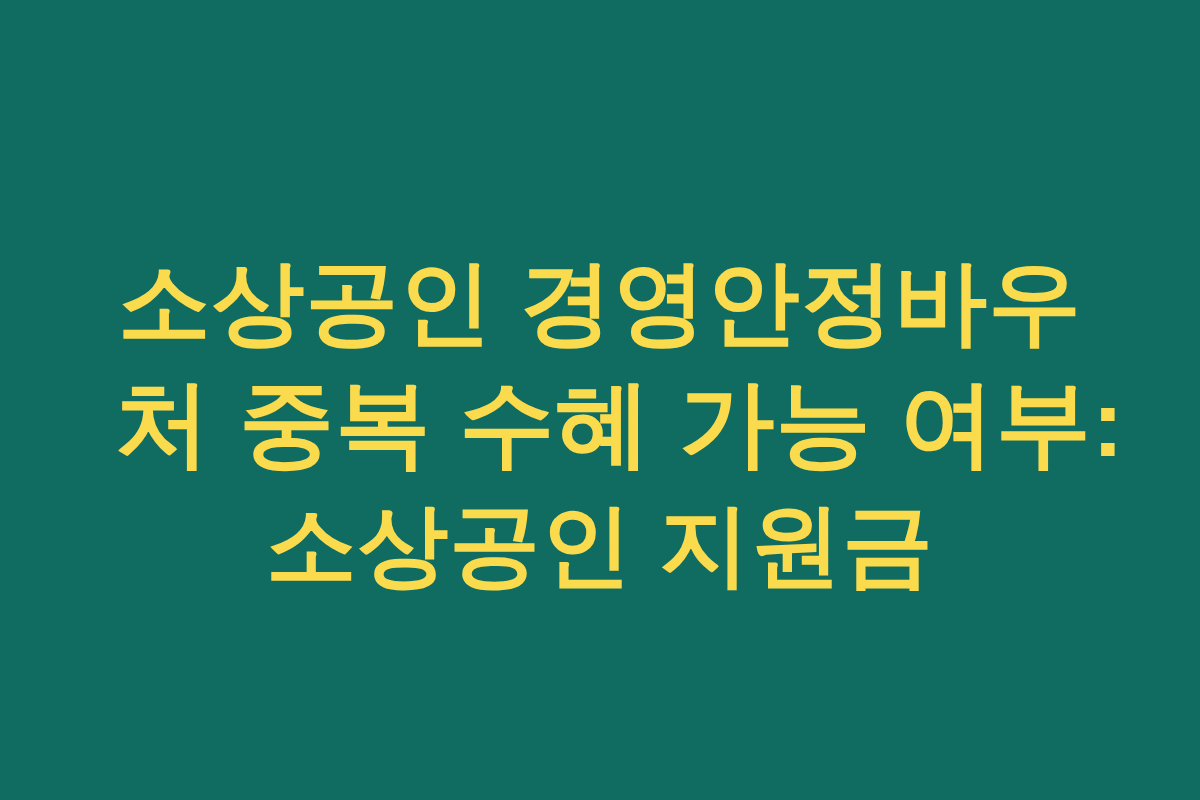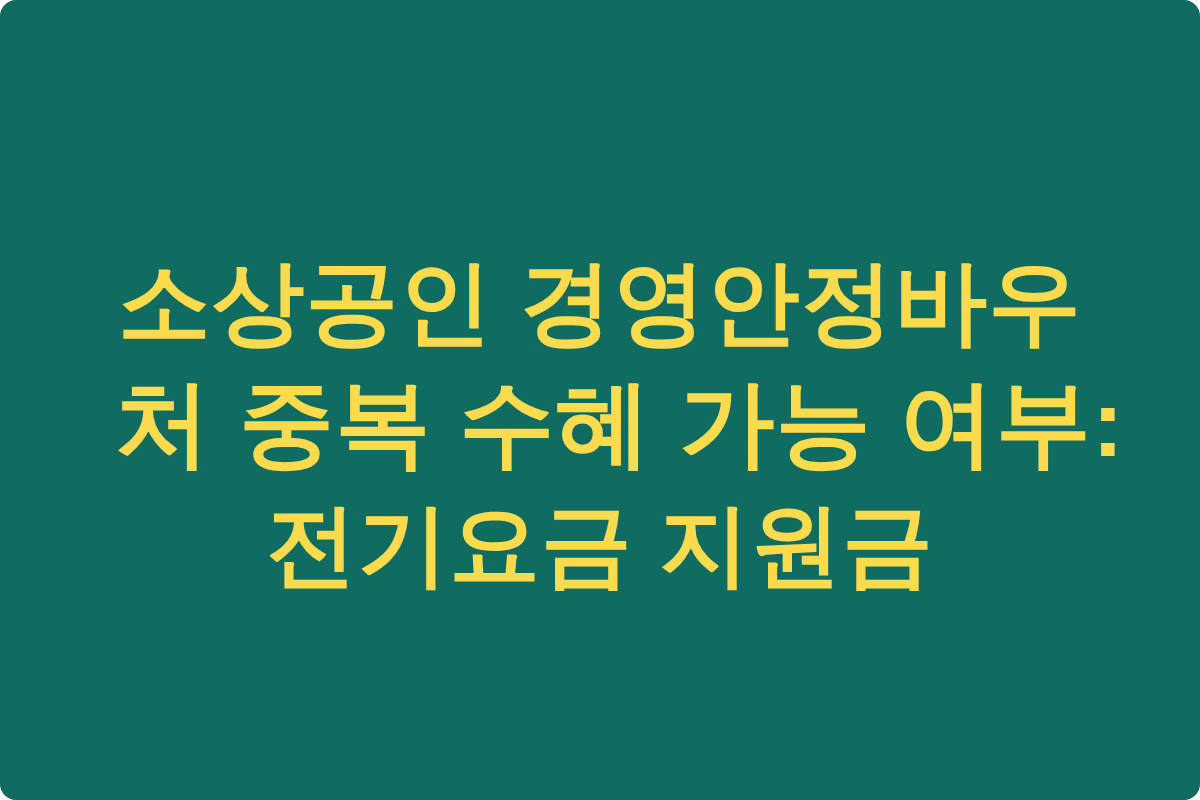--- a/index.html
+++ b/index.html
@@ -16,21 +16,20 @@
 
   #card {
     position: relative;
     width: 1200px;
     height: 800px;
     background: #106B61;
     display: flex;
     align-items: center;
     justify-content: center;
     box-sizing: border-box;
-    border-radius: 16px;
   }
 
   #title-block {
     position: relative;
     width: 1200px;
     padding-top: 46px; 
     text-align: center;
     display: flex;
     flex-direction: column;
     align-items: center;
@@ -53,15 +52,15 @@
   
   .title-line.l3 { font-size: 92px; letter-spacing: 0.012em; }
 </style>
 </head>
 <body>
 
 <div id="card" style="background: rgb(16, 107, 97);">
   <div id="title-block">
     <span class="title-line l1" style="color: rgb(250, 219, 77); font-size: 92.6px;">소상공인 경영안정바우</span>
     <span class="title-line l2" style="color: rgb(250, 219, 77); font-size: 95.17px; margin-left: 40px;">처 중복 수혜 가능 여부:</span>
-    <span class="title-line l3" style="color: rgb(250, 219, 77); font-size: 90.59px;">전기요금 지원금</span>
+    <span class="title-line l3" style="color: rgb(250, 219, 77); font-size: 90.59px;">소상공인 지원금</span>
   </div>
 </div>
 
 </body></html>

